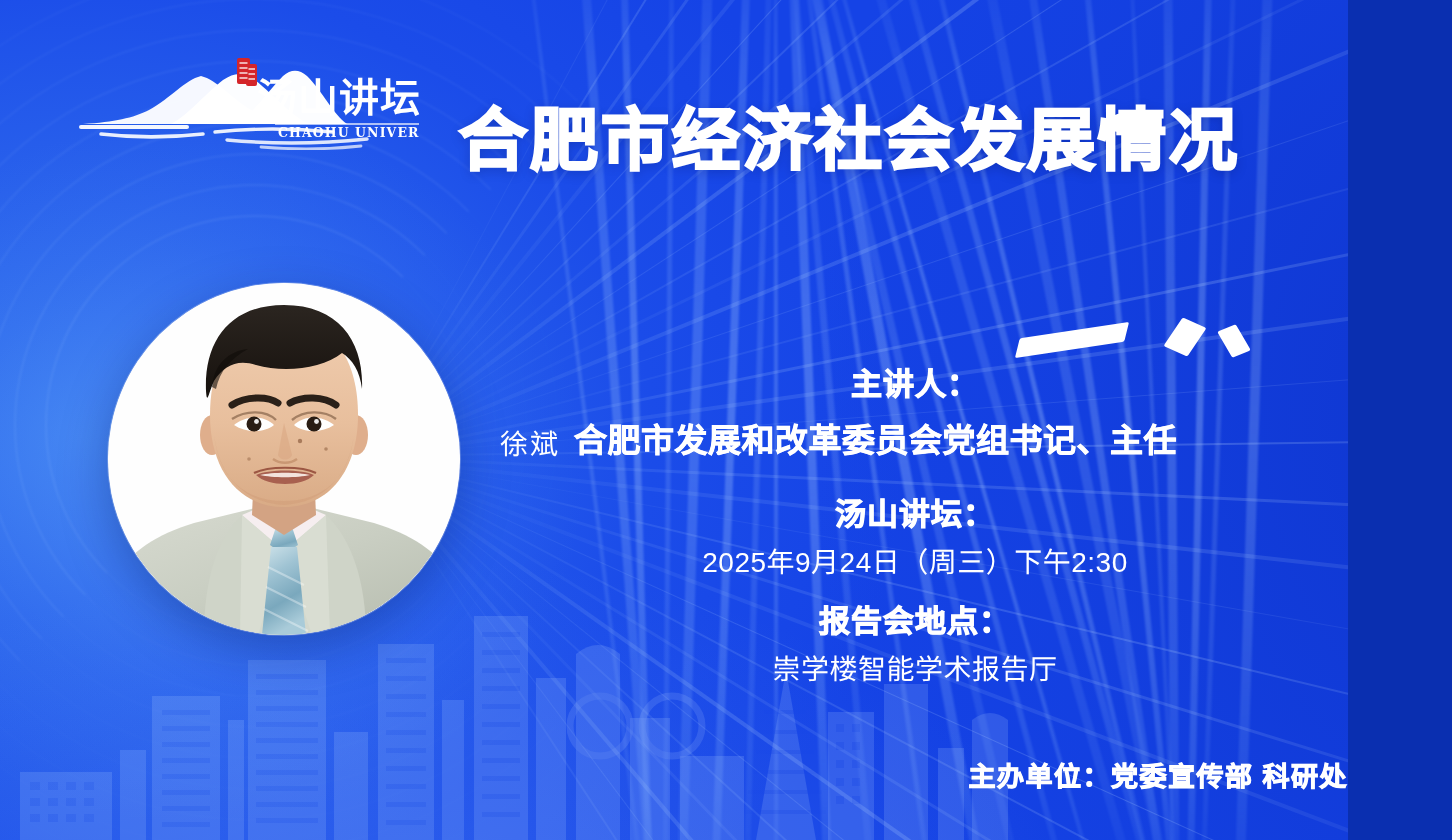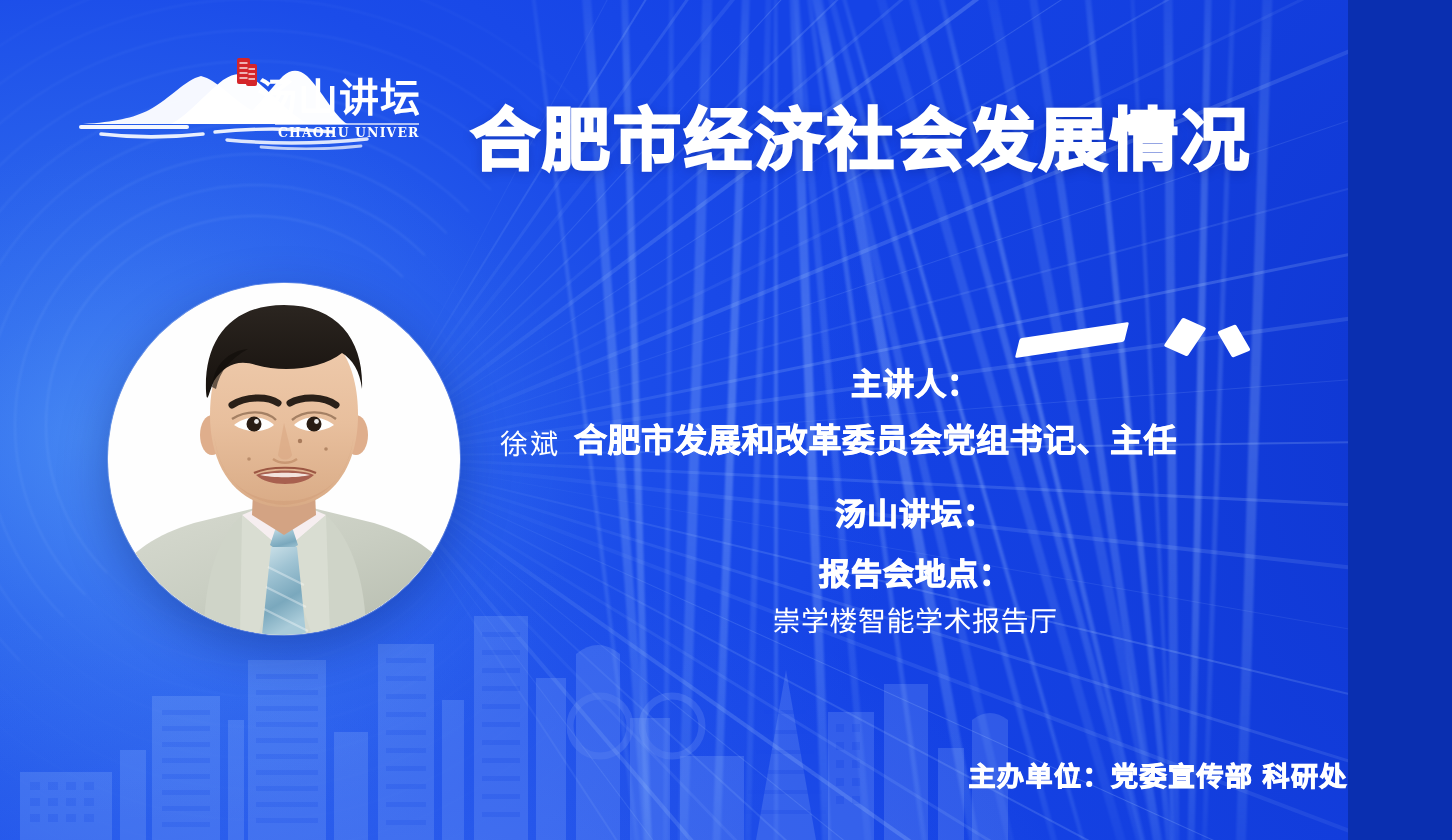--- a/index.html
+++ b/index.html
@@ -79,21 +79,21 @@
 
   
   .portrait{
     position:absolute;left:108px;top:283px;width:352px;height:352px;
     border-radius:50%;overflow:hidden;background:#fdfdfd;
     box-shadow:0 0 0 1px rgba(255,255,255,.25), 0 14px 48px rgba(3,22,100,.35);
   }
   .portrait svg{display:block;}
 
   
-  .title-wrap{position:absolute;right:96px;top:104px;text-align:left;}
+  .title-wrap{position:absolute;right:108px;top:104px;text-align:left;}
   .title-1{
     font-size:68px;line-height:1.06;font-weight:700;color:#ffffff;
     letter-spacing:3px;
     font-family:"Liberation Sans","DejaVu Sans",sans-serif;
     -webkit-text-stroke:2.6px #ffffff;
     text-shadow:0 3px 12px rgba(2,18,86,.30);
     white-space:nowrap;
   }
   .title-2{
     margin-top:34px;
@@ -458,20 +458,21 @@
   <div class="info">
 
     <div class="lbl">主讲人：</div>
     <div class="row-speaker">
       <span class="speaker-name">徐斌</span>
       <span class="speaker-title">合肥市发展和改革委员会党组书记、主任</span>
     </div>
 
     <div class="gap-a"></div>
     <div class="lbl">汤山讲坛：</div>
+    <div class="val">2025年9月24日（周三）下午2:30</div>
 
     <div class="gap-b"></div>
     <div class="lbl">报告会地点：</div>
     <div class="val">崇学楼智能学术报告厅</div>
   </div>
 
   <div class="footer">主办单位：党委宣传部  科研处</div>
 </div>
 
 </body></html>

